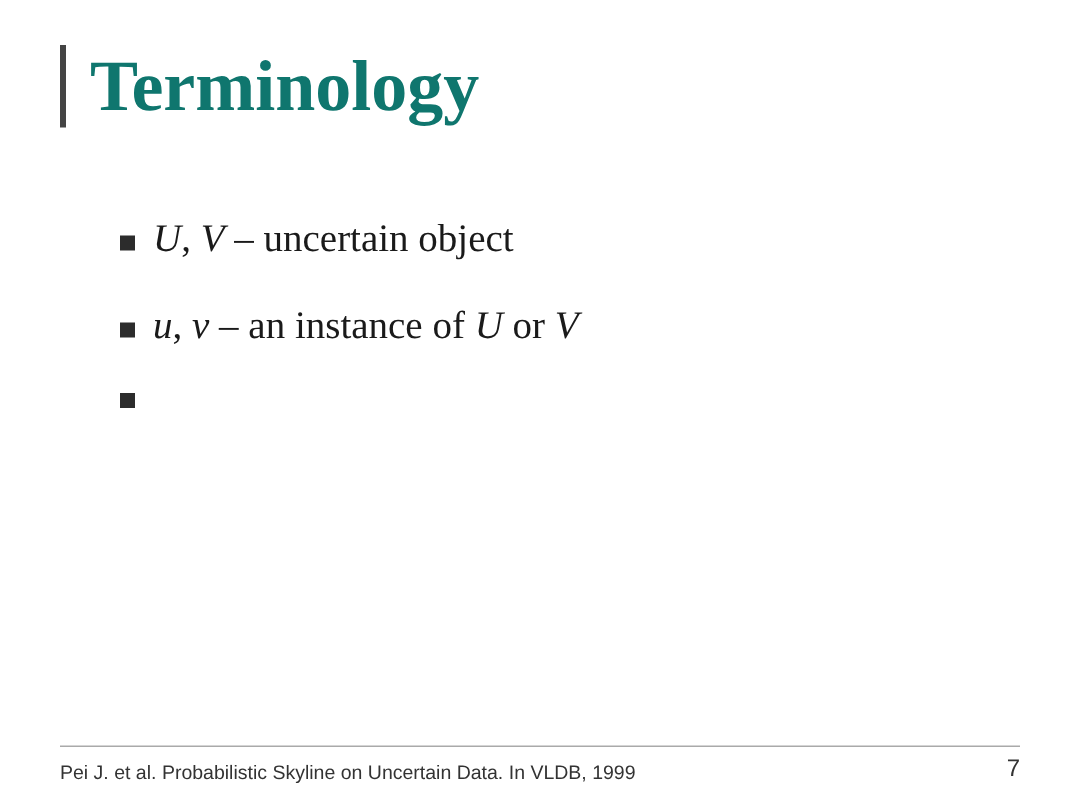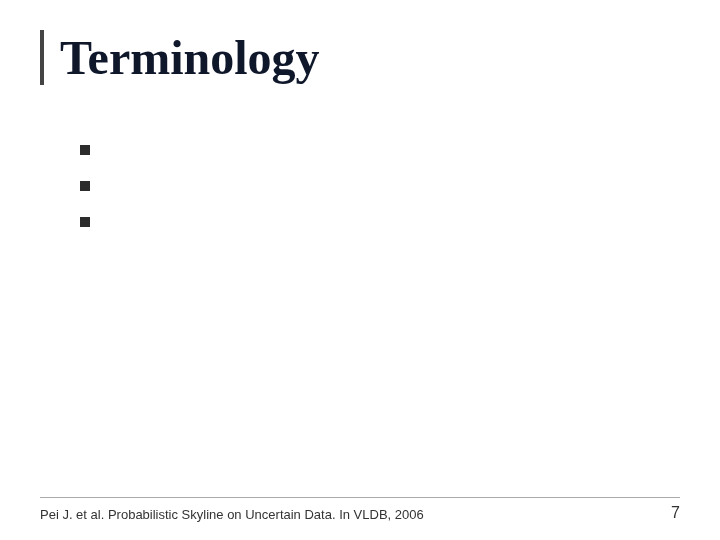--- a/index.html
+++ b/index.html
@@ -21,21 +21,21 @@
       width: 720px;
       height: 540px;
       background: #ffffff;
       position: relative;
       padding: 20px 40px;
     }
 
     .title {
       font-size: 48px;
       font-weight: bold;
-      color: #0f172a;
+      color: #0f766e;
       margin-bottom: 56px;
       margin-top: 10px;
       border-left: 4px solid #444;
       padding-left: 16px;
     }
 
     .bullet-list {
       list-style: none;
       padding-left: 40px;
       margin-top: 20px;
@@ -93,27 +93,33 @@
 </head>
 <body>
 
 <div class="slide-container">
 
   <h1 class="title">Terminology</h1>
 
   <ul class="bullet-list">
     <li>
       <span class="bullet-square"></span>
+      <span class="text-content">
+        <i>U</i>, <i>V</i> – uncertain object
+      </span>
     </li>
     <li>
       <span class="bullet-square"></span>
+      <span class="text-content">
+        <i>u</i>, <i>v</i> – an instance of <i>U</i> or <i>V</i>
+      </span>
     </li>
     <li>
       <span class="bullet-square"></span>
     </li>
   </ul>
 
   <div class="footer">
-    <span class="footer-text">Pei J. et al. Probabilistic Skyline on Uncertain Data. In VLDB, 2006</span>
+    <span class="footer-text">Pei J. et al. Probabilistic Skyline on Uncertain Data. In VLDB, 1999</span>
     <span class="page-number">7</span>
   </div>
 
 </div>
 
 </body></html>

